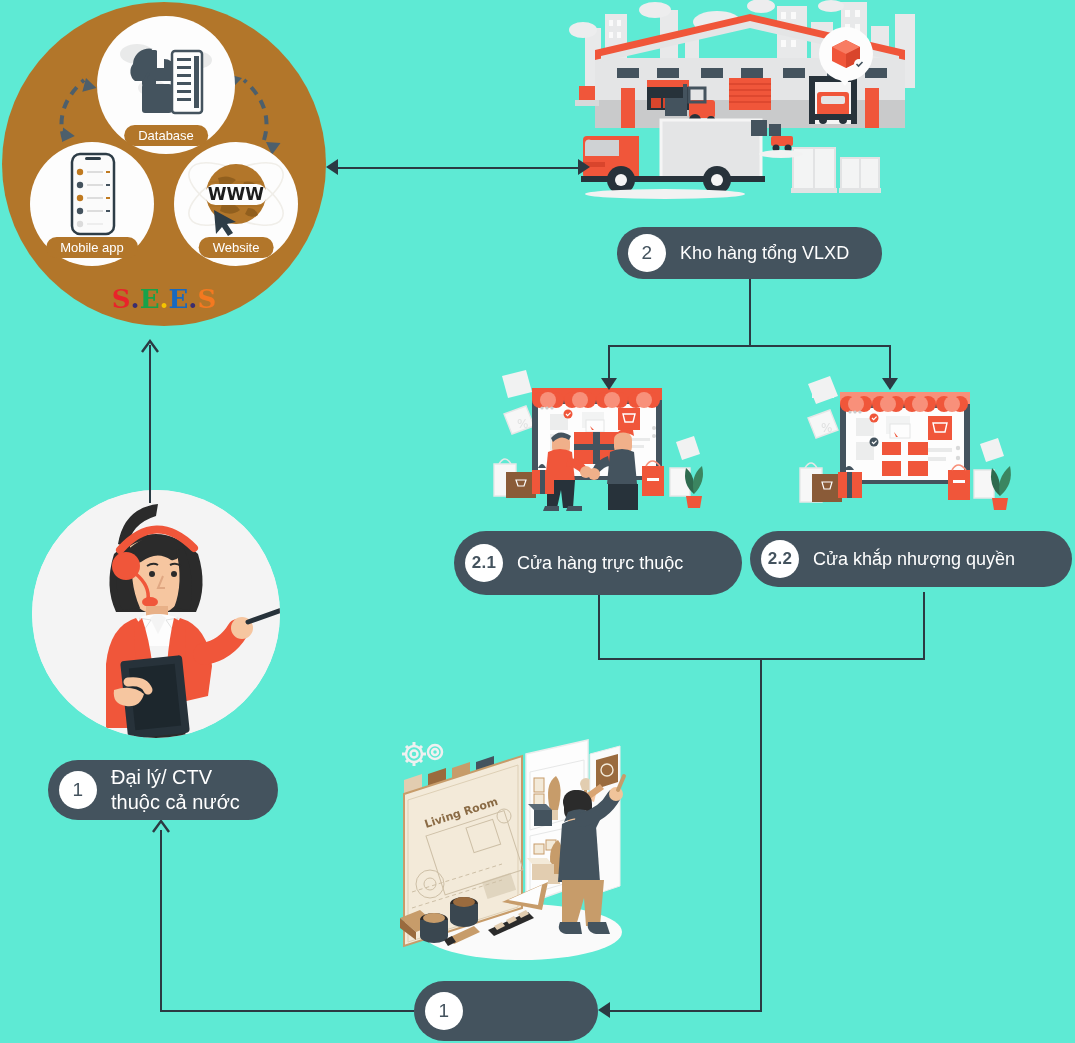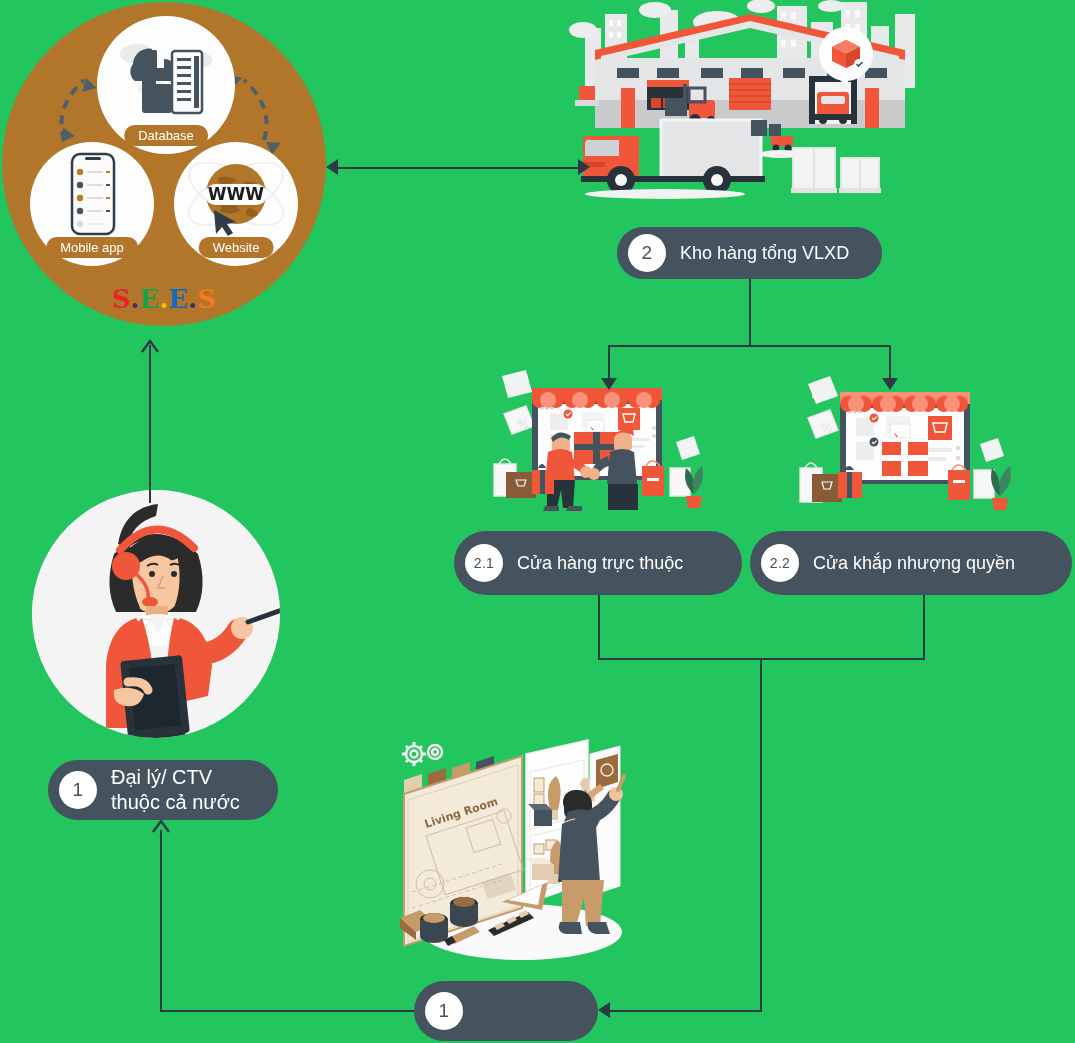--- a/index.html
+++ b/index.html
@@ -1,26 +1,26 @@
 <!DOCTYPE html>
 <html><head>
 <meta charset="utf-8">
 <style>
   html,body{margin:0;padding:0;background:#000;}
   body{font-family:"Liberation Sans", sans-serif;}
-  #stage{position:relative;width:1075px;height:1043px;background:#22c55e;overflow:hidden;}
+  #stage{position:relative;width:1075px;height:1043px;background:#5eead4;overflow:hidden;}
 
   
   .pill{position:absolute;display:flex;align-items:center;gap:14px;
         background:#44535e;border-radius:40px;padding:9px 24px 9px 11px;
         box-sizing:border-box;}
   .pill .badge{flex:0 0 auto;width:38px;height:38px;border-radius:50%;
         background:#fff;color:#44535e;display:flex;align-items:center;
         justify-content:center;font-size:19px;letter-spacing:.3px;}
-  .pill .badge.small{font-size:14px;}
+  .pill .badge.small{font-size:17px;font-weight:bold;}
   .pill .ptxt{color:#fff;font-size:18px;line-height:1.25;white-space:pre-line;}
 
   
   .brand-circle{position:absolute;left:2px;top:2px;width:324px;height:324px;
       border-radius:50%;background:#b2762a;}
   .sub-circle{position:absolute;border-radius:50%;background:#fdfdfd;}
   .sub-label{position:absolute;left:50%;transform:translateX(-50%);
       background:#b2762a;color:#fff;border-radius:20px;padding:3px 14px;
       font-size:13px;white-space:nowrap;}
   .sees{position:absolute;left:0;right:0;bottom:14px;text-align:center;
@@ -658,21 +658,21 @@
   <div class="pill" style="left:617px;top:227px;width:265px;height:52px;">
     <div class="badge">2</div>
     <div class="ptxt">Kho hàng tổng VLXD</div>
   </div>
 
   <div class="pill" style="left:454px;top:531px;width:288px;height:64px;">
     <div class="badge small">2.1</div>
     <div class="ptxt">Cửa hàng trực thuộc</div>
   </div>
 
-  <div class="pill" style="left:750px;top:531px;width:322px;height:64px;">
+  <div class="pill" style="left:750px;top:531px;width:322px;height:56px;">
     <div class="badge small">2.2</div>
     <div class="ptxt">Cửa khắp nhượng quyền</div>
   </div>
 
   <div class="pill" style="left:48px;top:760px;width:230px;height:60px;">
     <div class="badge">1</div>
     <div class="ptxt" style="font-size:20px;">Đại lý/ CTV
 thuộc cả nước</div>
   </div>
 

